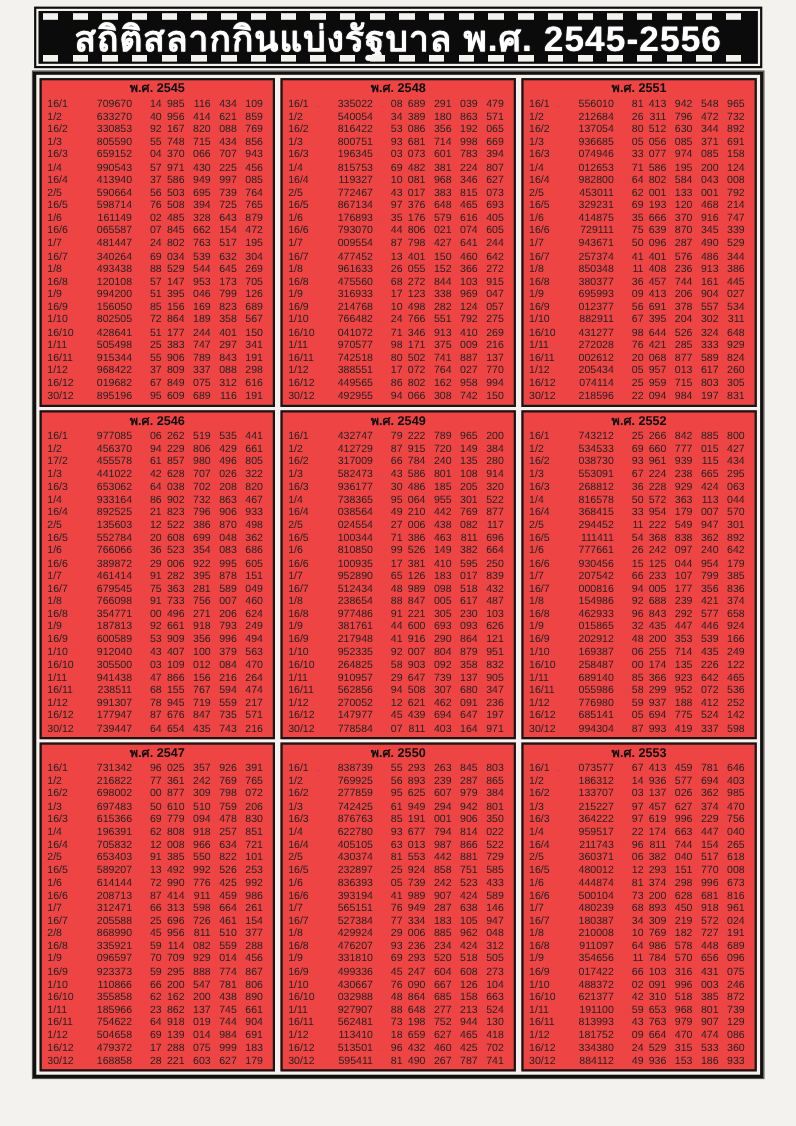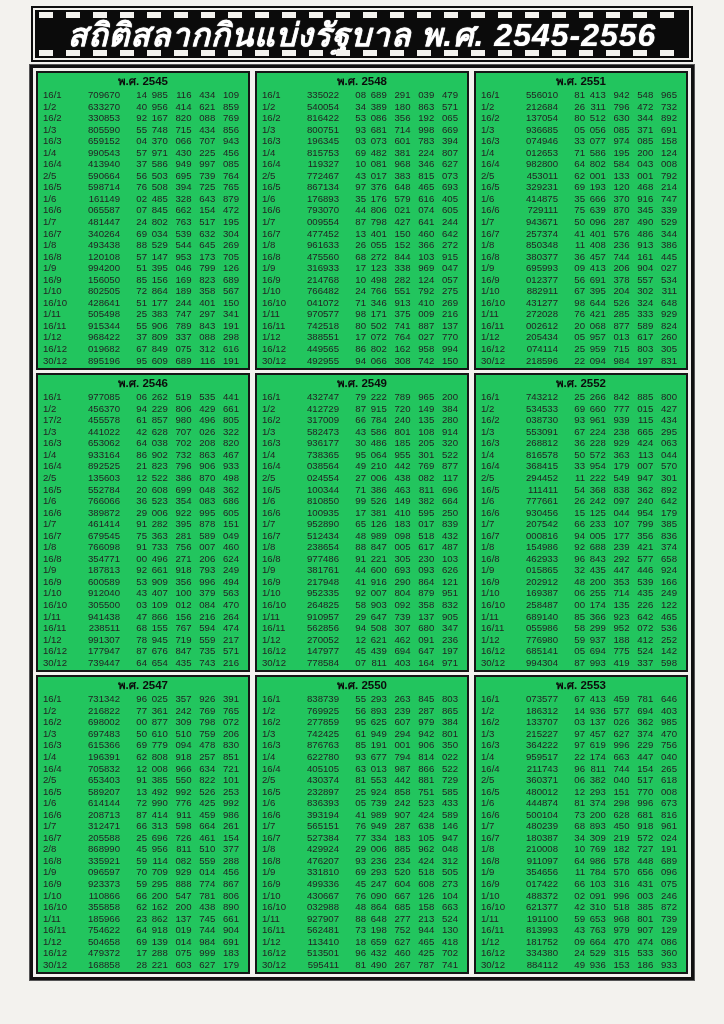--- a/index.html
+++ b/index.html
@@ -41,38 +41,37 @@
   }
   .banner::before{top:2px;}
   .banner::after{bottom:2px;}
   .banner-text{
     color:#ffffff;
     font-size:32px;
     font-weight:800;
     letter-spacing:1px;
     white-space:nowrap;
     text-shadow:0 0 1px #fff;
-    font-style:italic;
   }
 
   .frame{
     width:652px;
     margin:0 auto;
     border:3px solid #111;
     box-shadow:0 0 0 1px #555;
     background:#f3f2ee;
     padding:3px;
     display:grid;
     grid-template-columns:repeat(3,1fr);
     gap:3px 5px;
   }
   .panel{
     border:2px solid #161616;
     padding:1px 2px 2px 2px;
-    background:#22c55e;
+    background:#ef4444;
   }
   .panel-title{
     text-align:center;
     font-weight:800;
     font-size:11.5px;
     line-height:13px;
     padding:1px 0 1px 0;
     color:#0c0c0c;
   }
   .row{

